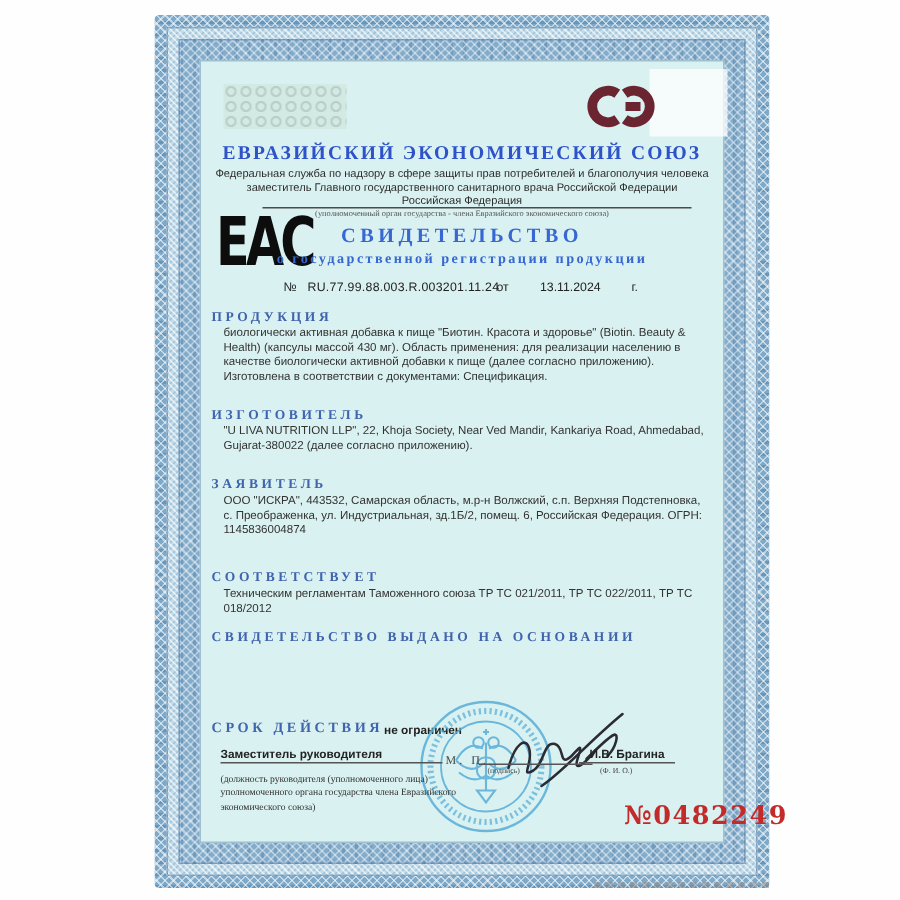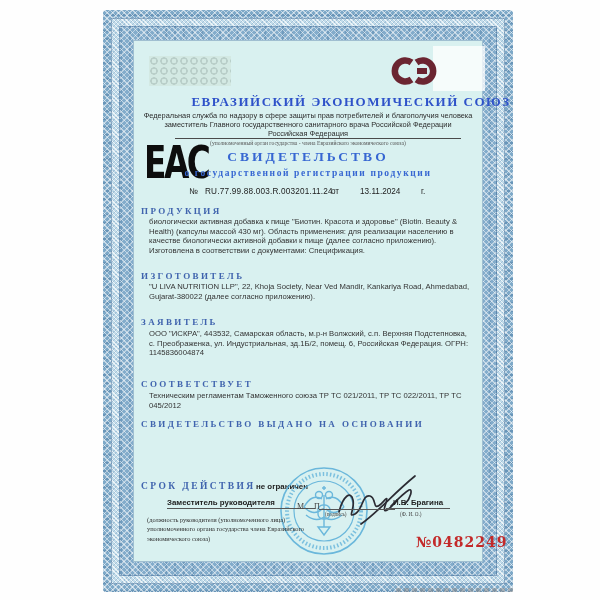--- a/index.html
+++ b/index.html
@@ -45,21 +45,21 @@
   .watermark{
     left:46px;top:46px;width:82px;height:30px;opacity:.55;
     background-color:#cfe3da;
     background-image:radial-gradient(circle at 5px 5px, transparent 2px, rgba(120,140,130,.55) 2.5px 3.5px, transparent 4px);
     background-size:10px 10px;
   }
   .white-patch{left:330px;top:36px;width:52px;height:45px;background:rgba(255,255,255,.75);}
   .union-title{
     left:0;top:84px;width:100%;text-align:center;
     font-family:"Liberation Serif",serif;font-weight:bold;font-size:13px;
-    letter-spacing:1.5px;color:#2e52c9;margin-left:43px;
+    letter-spacing:1.5px;color:#2e52c9;
   }
   .auth{left:0;width:100%;text-align:center;font-size:7.4px;color:#2c2c2c;}
   .auth1{top:101px}.auth2{top:110px}.auth3{top:119px}
   .head-rule{left:72px;top:128px;width:286px;border-top:1px solid #4a4a4a;height:0;}
   .auth-note{
     left:0;top:130px;width:100%;text-align:center;
     font-family:"Liberation Serif",serif;font-size:5.6px;color:#555;
   }
   .eac-mark{
     left:41px;top:130px;font-family:"DejaVu Sans",sans-serif;font-weight:900;
@@ -93,37 +93,37 @@
   .h-product{top:196px}.b-product{top:207px}
   .h-manuf{top:261px}.b-manuf{top:272px}
   .h-appl{top:307px}.b-appl{top:319px}
   .h-compl{top:369px}.b-compl{top:381px}
   .h-basis{top:409px}.b-basis{top:420px}
   .h-validity{top:471px;font-size:9.5px}
   .v-validity{left:132px;top:472px;font-size:7.9px;font-weight:bold;color:#222;padding-left:21px;}
   
   .pos-line{
     left:44px;top:488px;width:148px;border-bottom:1px solid #555;
-    font-size:7.9px;font-weight:bold;color:#222;padding-bottom:1px;margin-left:20px;
+    font-size:7.9px;font-weight:bold;color:#222;padding-bottom:1px;
   }
   .mp-label{left:194px;top:492px;font-family:"Liberation Serif",serif;font-size:8px;letter-spacing:2px;color:#444;}
   .sign-line{left:216px;top:488px;width:76px;height:11px;border-bottom:1px solid #555;}
   .sign-label{left:222px;top:501px;font-family:"Liberation Serif",serif;font-size:5.2px;color:#444;}
   .name-line{
     left:283px;top:488px;width:64px;border-bottom:1px solid #555;text-align:center;
     font-size:7.9px;font-weight:bold;color:#222;padding-bottom:1px;
   }
   .name-label{left:297px;top:501px;font-family:"Liberation Serif",serif;font-size:5.2px;color:#444;}
   .pos-note{
     left:44px;top:505px;width:160px;
     font-family:"Liberation Serif",serif;font-size:6.4px;line-height:9.3px;color:#2f2f2f;
   }
   .serial{
     left:313px;top:524px;font-family:"DejaVu Serif",serif;font-weight:bold;
-    font-size:14px;letter-spacing:1px;color:#c32a2a;
+    font-size:17px;letter-spacing:1px;color:#c32a2a;
   }
   .stamp{left:175px;top:455px;width:92px;height:92px;opacity:.85;}
   .signature-svg{left:228px;top:462px;width:90px;height:62px;}
   .se-logo{left:287px;top:44px;width:48px;height:34px;}
   .printer-strip{
     position:absolute;left:396px;top:588px;width:118px;height:4px;opacity:.5;
     background:repeating-linear-gradient(90deg,#8a8a8a 0 5px,transparent 5px 8px);
   }
 </style>
 </head>
@@ -167,21 +167,21 @@
   <div class="abs h-sec h-product">ПРОДУКЦИЯ</div>
   <div class="abs body-sec b-product">биологически активная добавка к пище "Биотин. Красота и здоровье" (Biotin. Beauty &amp; Health) (капсулы массой 430 мг). Область применения: для реализации населению в качестве биологически активной добавки к пище (далее согласно приложению). Изготовлена в соответствии с документами: Спецификация.</div>
 
   <div class="abs h-sec h-manuf">ИЗГОТОВИТЕЛЬ</div>
   <div class="abs body-sec b-manuf">"U LIVA NUTRITION LLP", 22, Khoja Society, Near Ved Mandir, Kankariya Road, Ahmedabad, Gujarat-380022 (далее согласно приложению).</div>
 
   <div class="abs h-sec h-appl">ЗАЯВИТЕЛЬ</div>
   <div class="abs body-sec b-appl">ООО "ИСКРА", 443532, Самарская область, м.р-н Волжский, с.п. Верхняя Подстепновка, с. Преображенка, ул. Индустриальная, зд.1Б/2, помещ. 6, Российская Федерация. ОГРН: 1145836004874</div>
 
   <div class="abs h-sec h-compl">СООТВЕТСТВУЕТ</div>
-  <div class="abs body-sec b-compl">Техническим регламентам Таможенного союза ТР ТС 021/2011, ТР ТС 022/2011, ТР ТС 045/2012</div>
+  <div class="abs body-sec b-compl">Техническим регламентам Таможенного союза ТР ТС 021/2011, ТР ТС 022/2011, ТР ТС 018/2012</div>
 
   <div class="abs h-sec h-basis">СВИДЕТЕЛЬСТВО ВЫДАНО НА ОСНОВАНИИ</div>
 
   <div class="abs h-sec h-validity">СРОК ДЕЙСТВИЯ</div>
   <div class="abs v-validity">не ограничен</div>
 
   <svg class="abs stamp" viewBox="0 0 92 92">
     <g stroke="#58aed8" fill="none">
       <circle cx="46" cy="46" r="43" stroke-width="1.6"></circle>
       <circle cx="46" cy="46" r="37" stroke-width="4" stroke-dasharray="1.5 2.1" opacity=".85"></circle>

